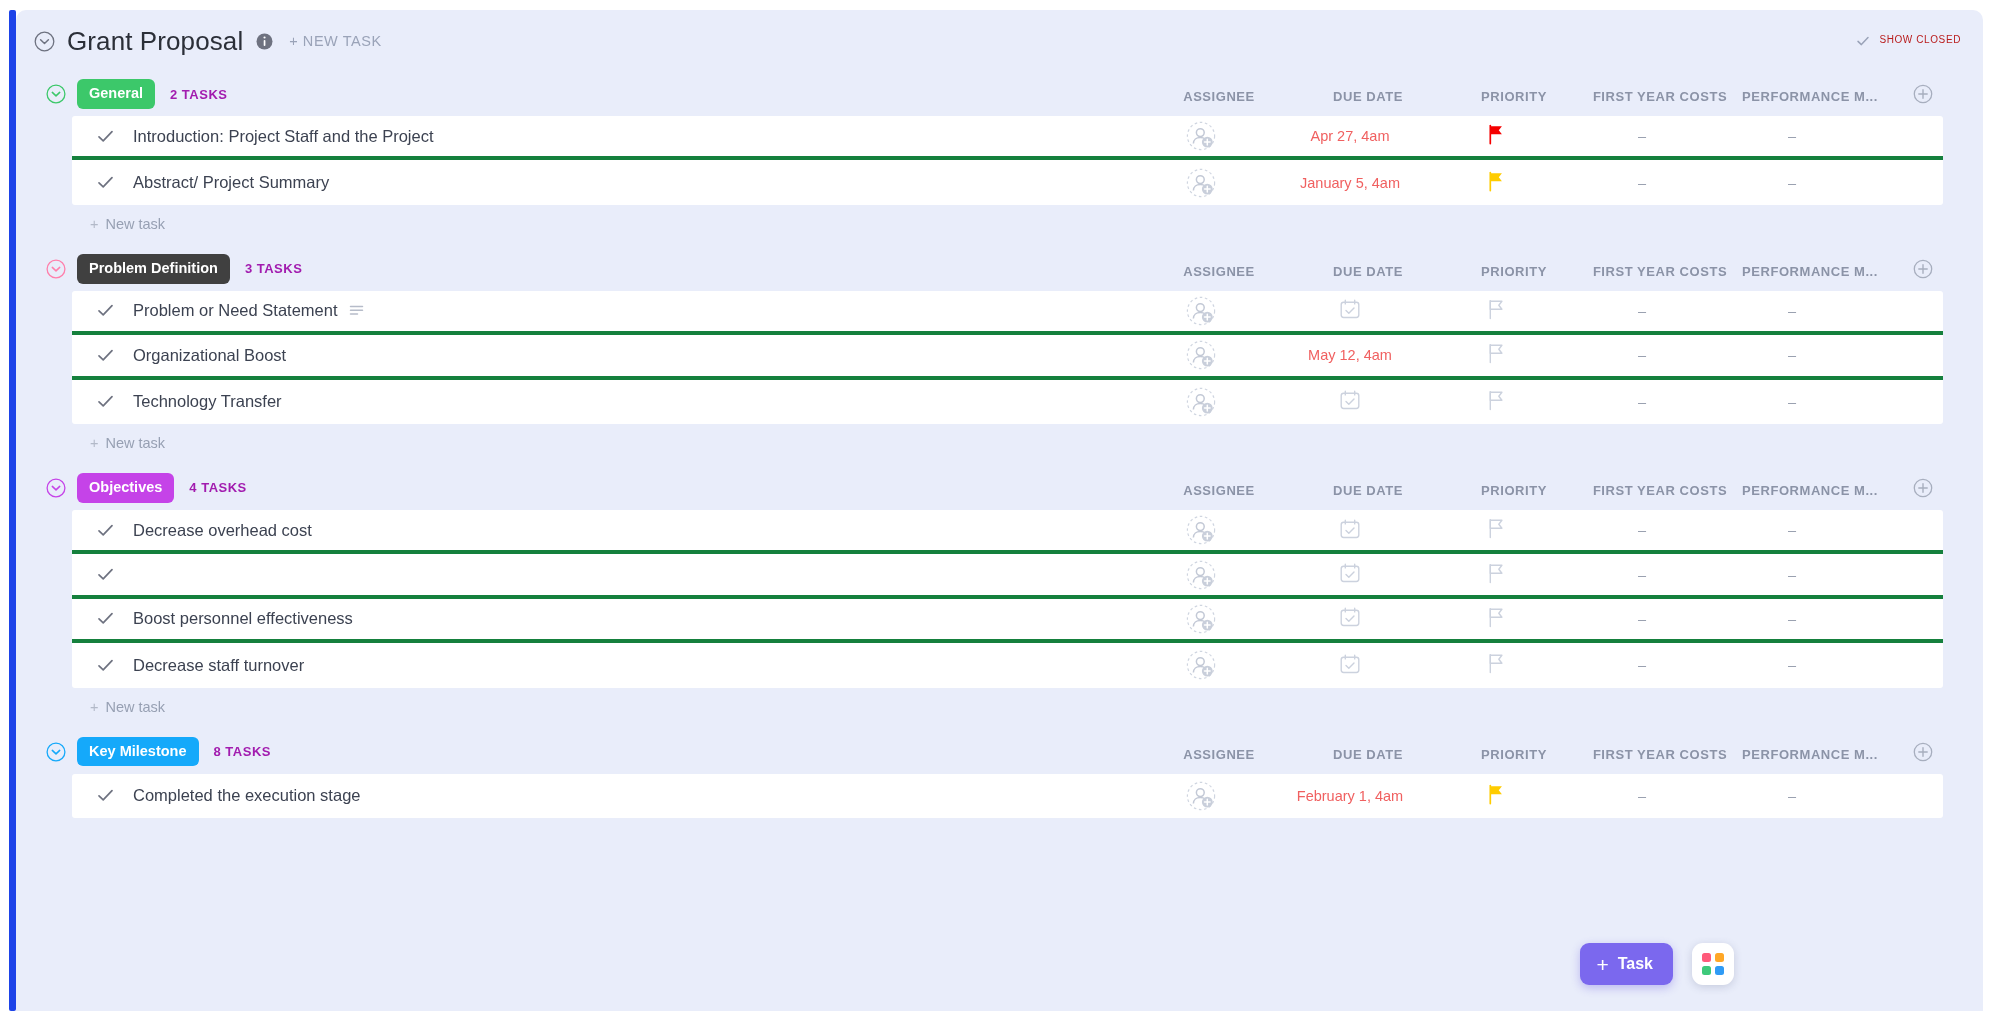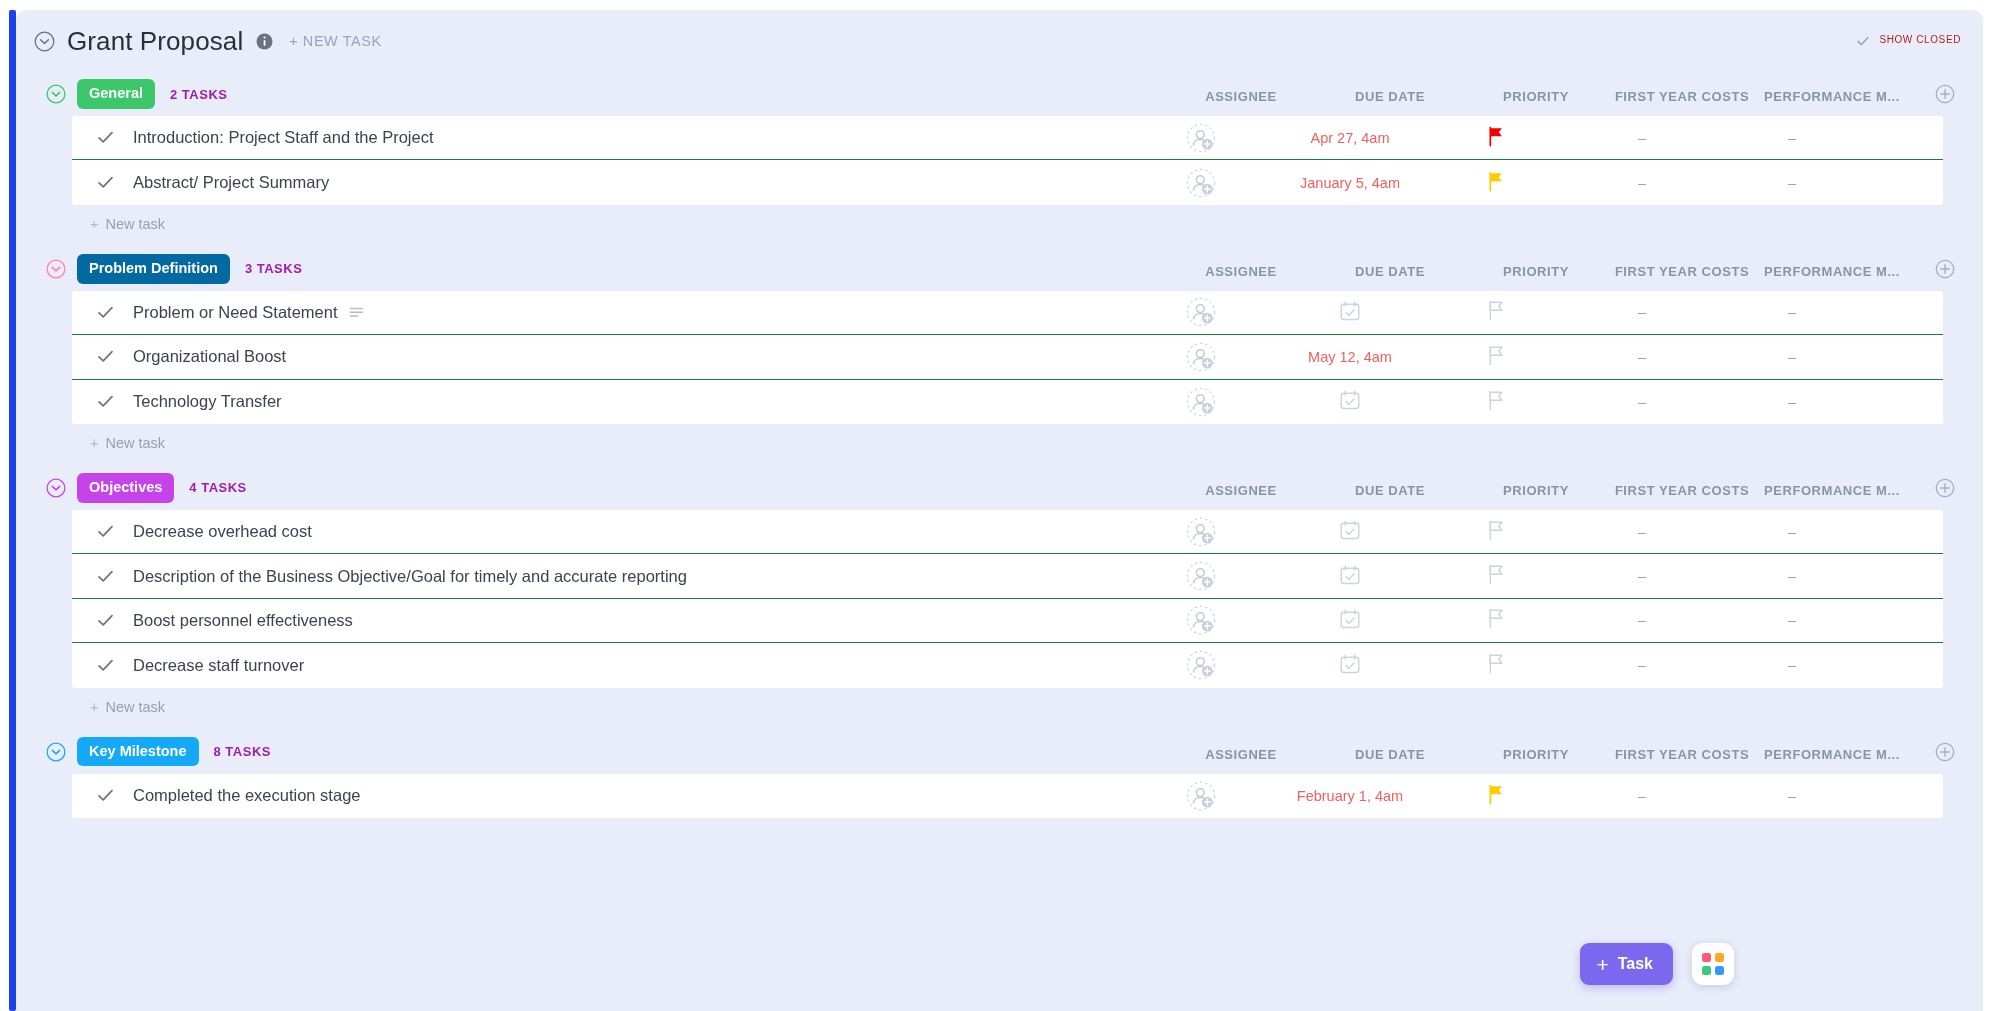--- a/index.html
+++ b/index.html
@@ -75,20 +75,21 @@
   }
   .show-closed .chk { margin-right: 9px; display: inline-flex; }
 
   
   .group { margin-bottom: 4px; }
   .group-header {
     height: 44px;
     display: flex;
     align-items: center;
     padding-left: 30px;
+    padding-right: 22px;
   }
   .grp-collapse { width: 20px; height: 20px; flex: 0 0 auto; margin-right: 11px; }
   .grp-pill {
     display: inline-block;
     color: #fff;
     font-size: 14.5px;
     font-weight: 700;
     line-height: 1;
     padding: 7px 12px 8px;
     border-radius: 6px;
@@ -128,21 +129,21 @@
     background: #ffffff;
     margin-left: 56px;
     margin-right: 40px;
     border-radius: 3px;
     overflow: hidden;
   }
   .task-row {
     height: 44.4px;
     display: flex;
     align-items: center;
-    border-bottom: 1px solid #15803d;
+    border-bottom: 4px solid #15803d;
     padding-left: 18px;
   }
   .task-row:last-child { border-bottom: none; }
   .row-check {
     width: 30px; flex: 0 0 auto;
     display: flex; align-items: center; justify-content: center;
     color: #6e7280;
   }
   .task-name {
     font-size: 16.5px;
@@ -330,21 +331,21 @@
             <span class="plus">+</span>
             <span>New task</span>
           </div>
         </div>
         <div class="group">
           <div class="group-header">
             <span class="grp-collapse"><svg width="20" height="20" viewBox="0 0 20 20">
                 <circle cx="10" cy="10" r="8.9" fill="none" stroke="#ff7fab" stroke-width="1.3"></circle>
                 <path d="M6.3 8.4 L10 11.9 L13.7 8.4" fill="none" stroke="#ff7fab" stroke-width="1.5" stroke-linecap="round" stroke-linejoin="round"></path>
               </svg></span>
-            <span class="grp-pill" style="background:#0369a1">Problem Definition</span>
+            <span class="grp-pill" style="background:#404040">Problem Definition</span>
             <span class="grp-count">3 TASKS</span>
             <span class="grp-cols">
               <span class="col-head c-assignee">ASSIGNEE</span>
               <span class="col-head c-due">DUE DATE</span>
               <span class="col-head c-priority">PRIORITY</span>
               <span class="col-head c-cost">FIRST YEAR COSTS</span>
               <span class="col-head c-perf">PERFORMANCE M...</span>
               <span class="c-add">
                 <svg width="20" height="20" viewBox="0 0 20 20">
                   <circle cx="10" cy="10" r="8.7" fill="none" stroke="#a7aebe" stroke-width="1.3"></circle>
@@ -519,21 +520,20 @@
               <span class="cell cost">–</span>
               <span class="cell perf">–</span>
               <span class="cell pad"></span>
             </div>
             <div class="task-row">
               <span class="row-check">
                 <svg width="17" height="17" viewBox="0 0 17 17">
                   <path d="M2 8.9 L6.2 12.8 L15 3.6" fill="none" stroke="#6e7280" stroke-width="1.7" stroke-linecap="round" stroke-linejoin="round"></path>
                 </svg>
               </span>
-              <span class="task-name">Description of the Business Objective/Goal for timely and accurate reporting</span>
               <span class="row-spacer"></span>
               <span class="cell assignee">
                 <svg width="30" height="30" viewBox="0 0 30 30">
                   <circle cx="15" cy="15" r="13.6" fill="none" stroke="#cfd5e0" stroke-width="1.2" stroke-dasharray="2.6 2.6"></circle>
                   <circle cx="14.3" cy="11.6" r="3.9" fill="none" stroke="#c3c9d6" stroke-width="1.5"></circle>
                   <path d="M7.4 22.6c0-3.9 3.1-6.2 6.9-6.2 3.8 0 6.9 2.3 6.9 6.2" fill="none" stroke="#c3c9d6" stroke-width="1.5"></path>
                   <circle cx="21.3" cy="21.1" r="5.4" fill="#c9cfdb"></circle>
                   <path d="M21.3 18.3v5.6M18.5 21.1h5.6" stroke="#ffffff" stroke-width="1.5" stroke-linecap="round"></path>
                 </svg>
               </span>

